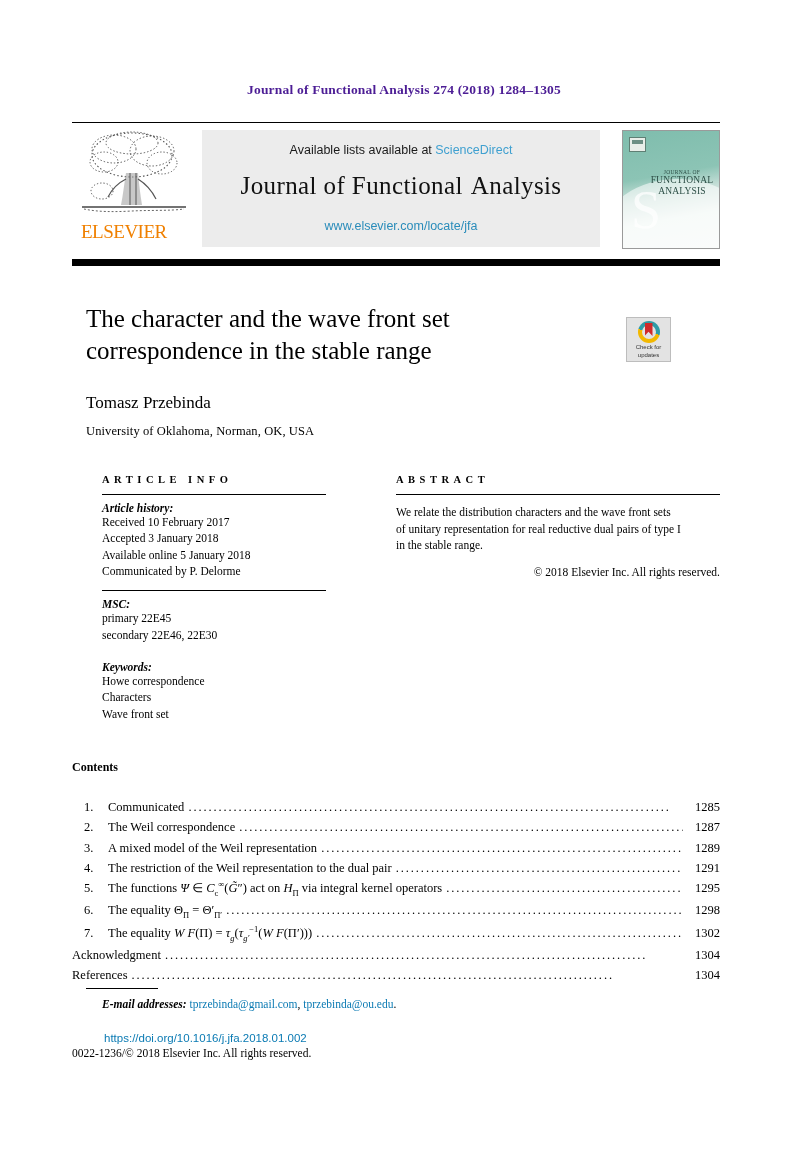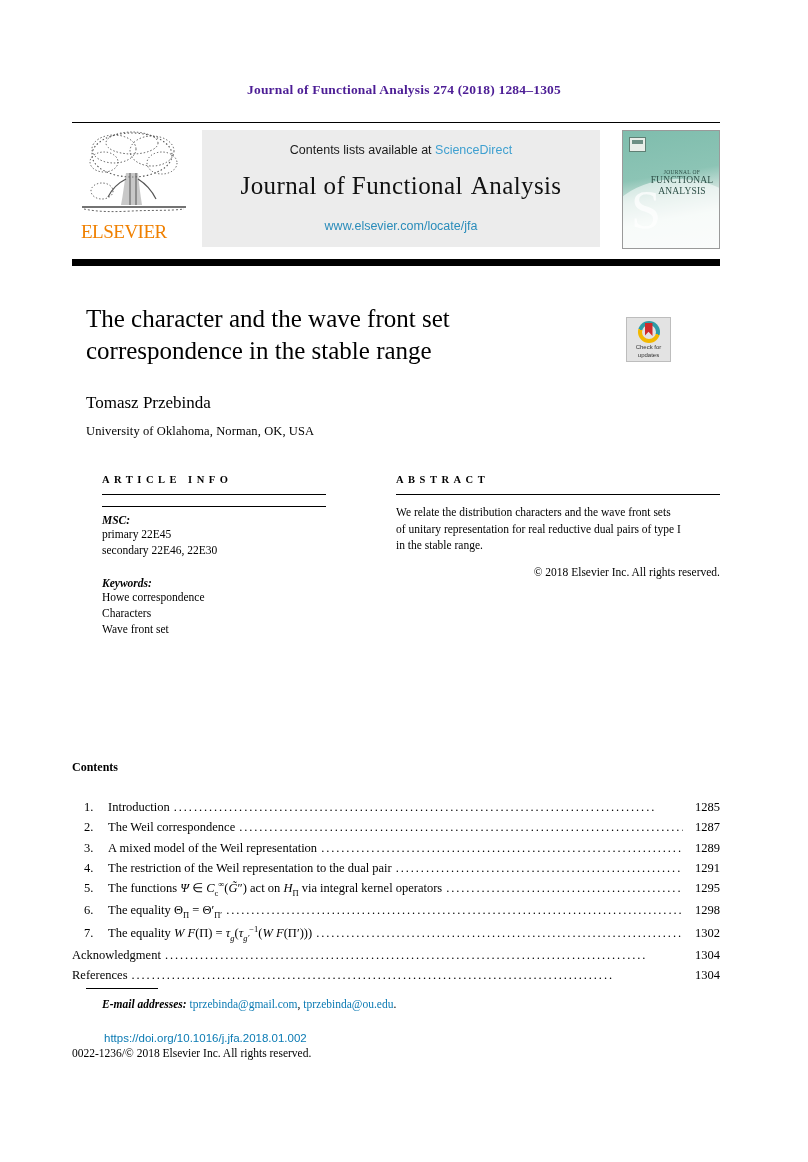--- a/index.html
+++ b/index.html
@@ -400,21 +400,21 @@
           <path d="M64 50 C72 55 78 62 82 70" stroke="#555" stroke-width="1.2" fill="none"></path>
           <ellipse cx="28" cy="62" rx="11" ry="8" fill="none" stroke="#555" stroke-width="1" stroke-dasharray="1.3 2"></ellipse>
           <path d="M8 78 L112 78" stroke="#444" stroke-width="1.6"></path>
           <path d="M10 80 C24 83 40 83 58 82 C76 81 96 82 110 80" stroke="#666" stroke-width="1" fill="none" stroke-dasharray="2 2"></path>
         </g>
       </svg>
       <div class="elsevier-word">ELSEVIER</div>
     </div>
 
     <div class="sd-band">
-      <div class="sd-line"><span>Contents lists available at </span><span class="sd-link">ScienceDirect</span></div>
+      <div class="sd-line"><span>Available lists available at </span><span class="sd-link">ScienceDirect</span></div>
       <div class="journal-title"><span>Journal of Functional</span><span class="sp"></span><span>Analysis</span></div>
       <div class="journal-url">www.elsevier.com/locate/jfa</div>
     </div>
 
     <div class="cover-box">
       <div class="cover-swoosh"></div>
       <div class="cover-s">S</div>
       <div class="cover-elsbox"></div>
       <div class="cover-title">
         <span class="l1">JOURNAL OF</span>
@@ -444,20 +444,27 @@
       <span>updates</span>
     </div>
   </div>
 
   <div class="cols">
 
     <div class="col-left">
       <div class="sec-head">ARTICLE INFO</div>
       <div class="hr-thin short"></div>
 
+      <div class="info-group">
+        <div class="info-label">Article history:</div>
+        <div class="info-line">Received 10 February 2017</div>
+        <div class="info-line">Accepted 3 January 2018</div>
+        <div class="info-line">Available online 5 January 2018</div>
+        <div class="info-line">Communicated by P. Delorme</div>
+      </div>
 
       <div class="hr-thin short" style="margin-top:11px;"></div>
 
       <div class="info-group">
         <div class="info-label">MSC:</div>
         <div class="info-line">primary 22E45</div>
         <div class="info-line">secondary 22E46, 22E30</div>
       </div>
 
       <div class="info-group" style="margin-top:18px;">
@@ -480,21 +487,21 @@
     </div>
   </div>
 
   <div class="contents">
     <div class="contents-head">Contents</div>
 
     <div class="toc">
 
       <div class="toc-row">
         <span class="toc-num">1.</span>
-        <span class="toc-label">Introduction</span>
+        <span class="toc-label">Communicated</span>
         <span class="toc-dots">................................................................................................</span>
         <span class="toc-page">1285</span>
       </div>
 
       <div class="toc-row">
         <span class="toc-num">2.</span>
         <span class="toc-label">The Weil correspondence</span>
         <span class="toc-dots">................................................................................................</span>
         <span class="toc-page">1287</span>
       </div>

